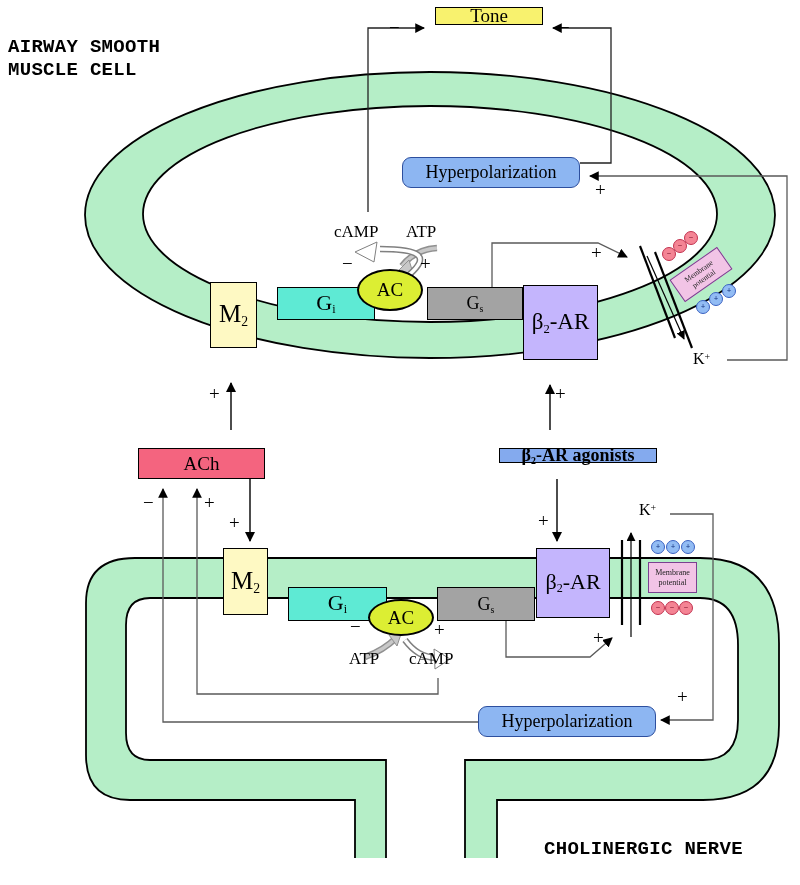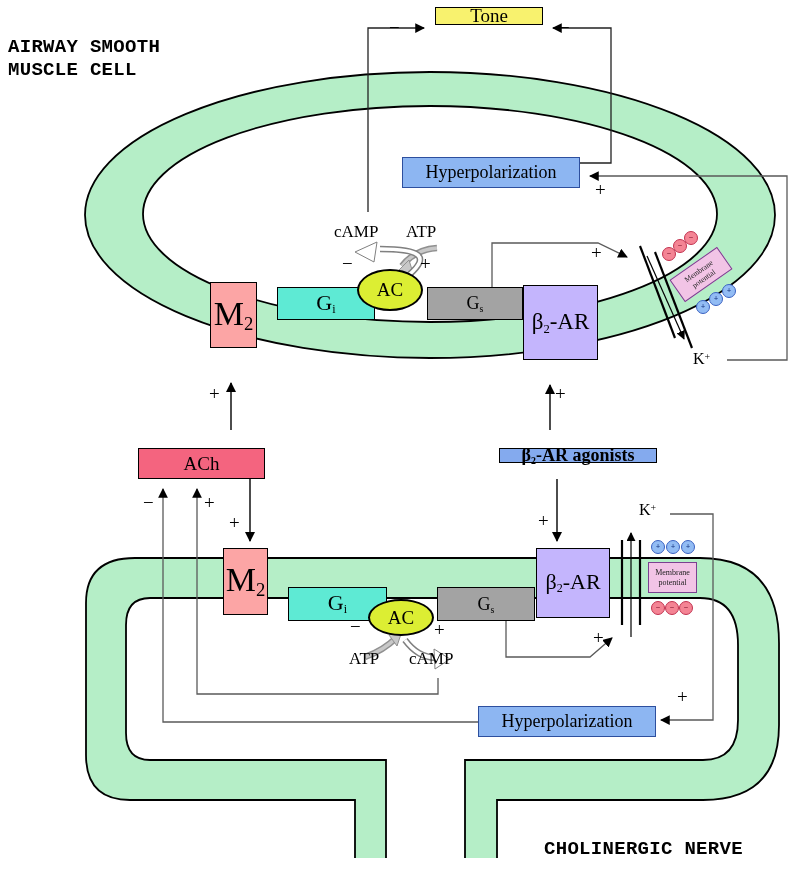--- a/index.html
+++ b/index.html
@@ -12,24 +12,24 @@
   .sign{position:absolute;font-size:19px;line-height:19px;font-family:"Liberation Serif",serif;}
   .sub{font-size:55%;vertical-align:-0.28em;}
   .sup{font-size:62%;vertical-align:0.42em;}
   .ion{position:absolute;width:14px;height:14px;border-radius:50%;box-sizing:border-box;
        display:flex;align-items:center;justify-content:center;font-size:8px;font-weight:bold;line-height:8px;}
   .ion.red{background:#f48494;border:1.5px solid #c23350;color:#7a1028;}
   .ion.blue{background:#92bcf4;border:1.5px solid #3a62c2;color:#14337f;}
   .mp{position:absolute;background:#f2c4e6;border:1.2px solid #7a4090;box-sizing:border-box;
       display:flex;flex-direction:column;align-items:center;justify-content:center;color:#222;}
   .tone{background:#f8f26e;font-size:19px;}
-  .hyp{background:#8db6f2;border-color:#2d4f9e;font-size:18px;}
+  .hyp{background:#8db6f2;border-color:#2d4f9e;font-size:18px;border-radius:9px;}
   .ach{background:#f4647f;font-size:19px;}
   .ago{background:#84aaee;font-size:18px;}
-  .m2{background:#fca5a5;font-size:34px;}
+  .m2{background:#fef9c3;font-size:25px;}
   .gi{background:#5eead4;font-size:22px;margin-left:20px;}
   .gs{background:#a3a3a3;font-size:18px;}
   .ac{background:#dcee33;border-radius:50%;font-size:19px;border-width:2px;}
   .b2{background:#c4b5fd;font-size:23px;}
   .mol{position:absolute;font-size:17px;}
   .klab{position:absolute;font-size:16px;}
 </style>
 </head>
 <body>
 

